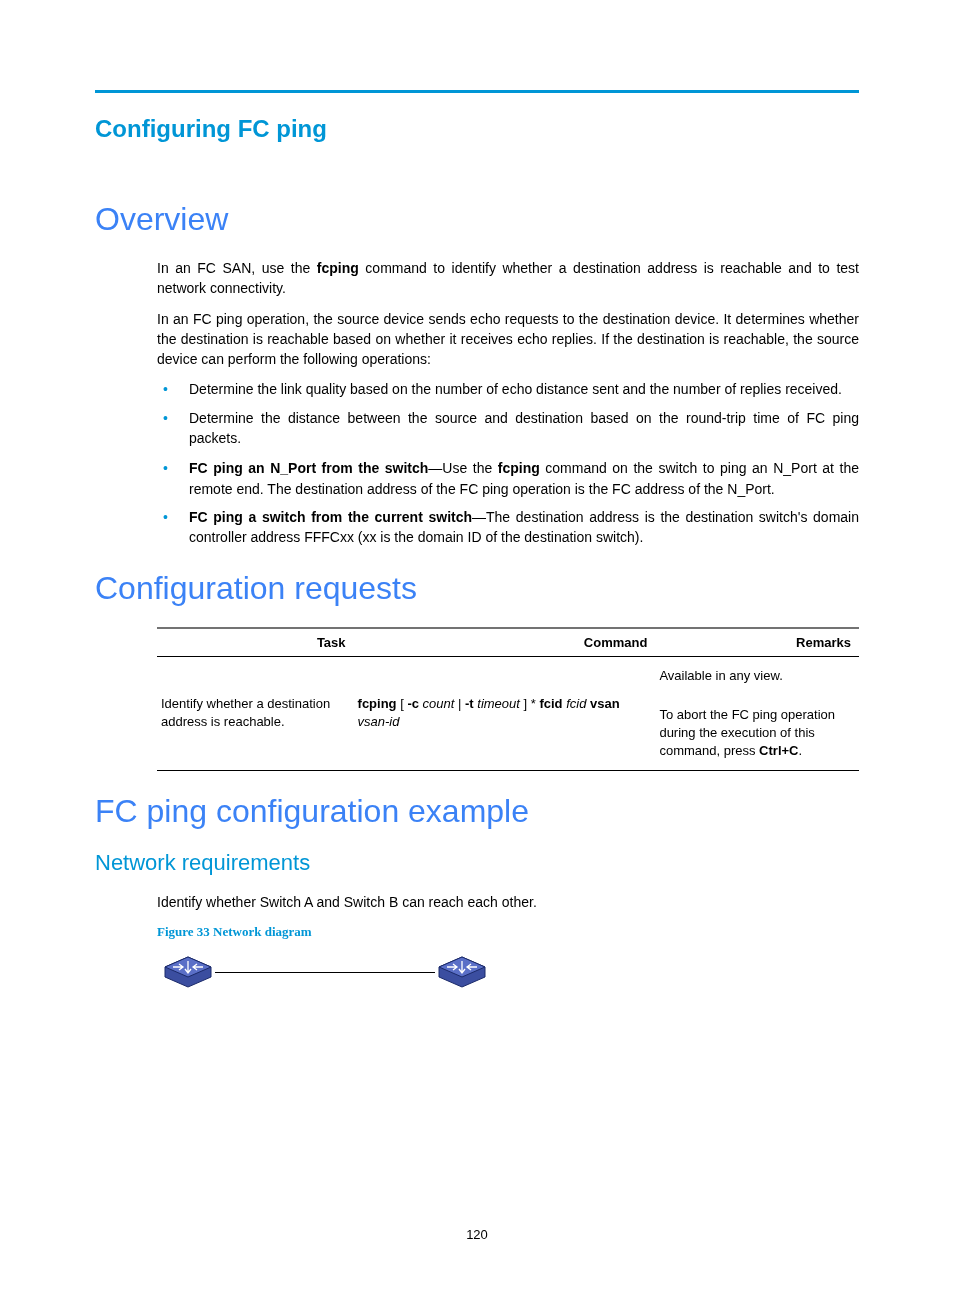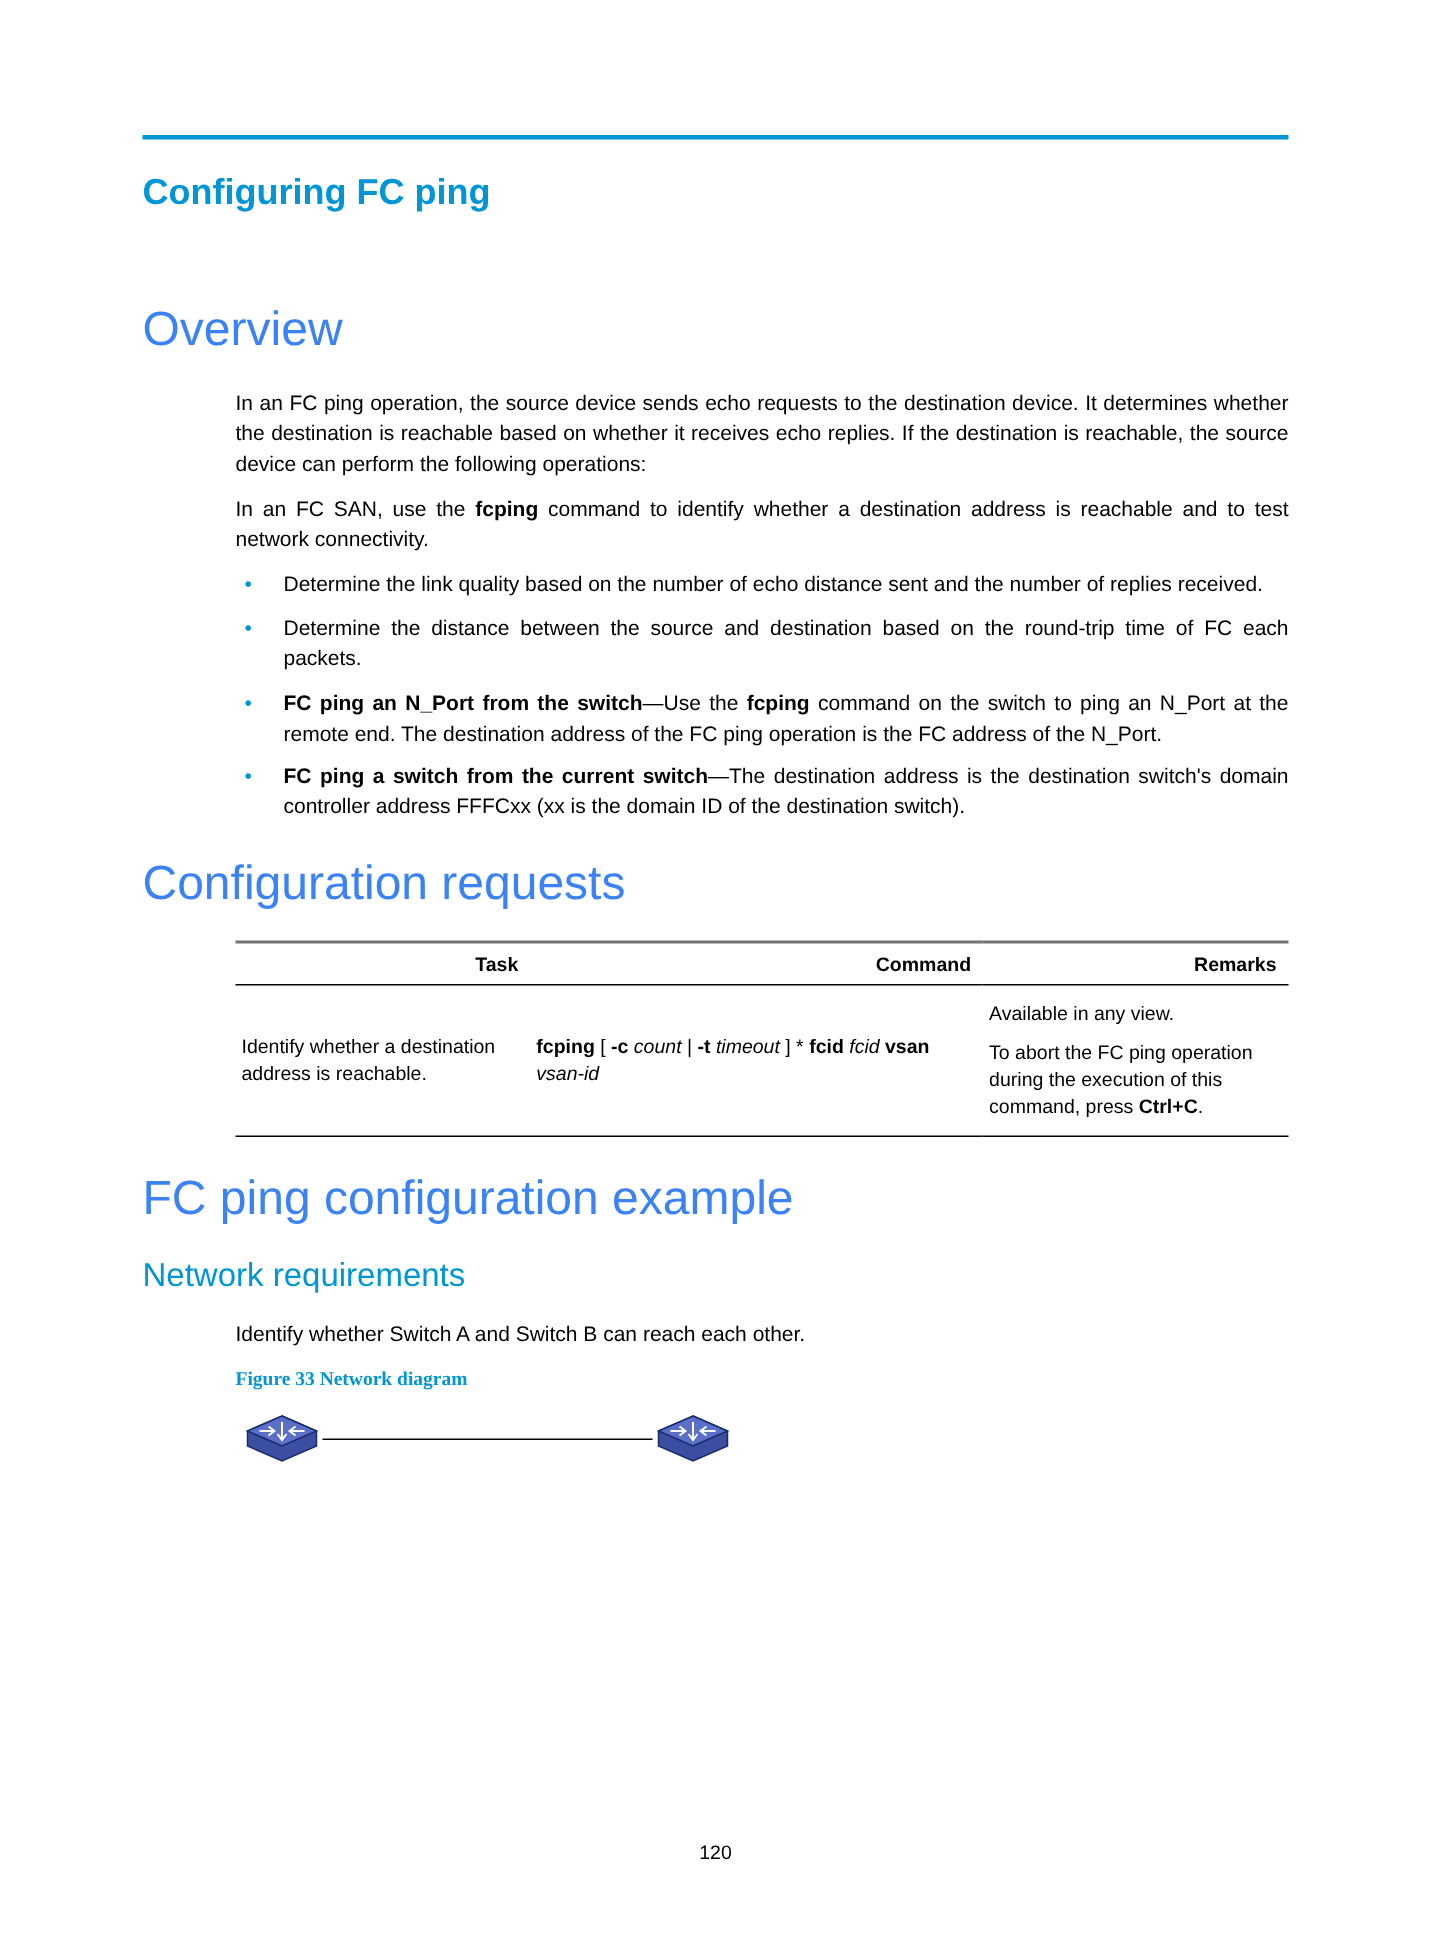--- a/index.html
+++ b/index.html
@@ -115,40 +115,40 @@
     background: #000;
   }
   .page-num {
     position: absolute;
     bottom: 54px;
     left: 0; right: 0;
     text-align: center;
     font-size: 13px;
   }
   .remark-block { }
-  .remark-block div:first-child { margin-bottom: 8px; }
+  .remark-block div:first-child { margin-bottom: 21px; }
   .section-gap { margin-bottom: 22px; }
 </style>
 </head>
 <body>
 
 <div class="top-rule"></div>
 
 <h1>Configuring FC ping</h1>
 
 <h2>Overview</h2>
 
 <div class="body-block section-gap">
-  <p>In an FC ping operation, the source device sends echo requests to the destination device. It determines whether the destination is reachable based on whether it receives echo replies. If the destination is reachable, the source device can perform the following operations:</p>
   <p>
     <span>In an FC SAN, use the </span><span class="b">fcping</span><span> command to identify whether a destination address is reachable and to test network connectivity.</span>
   </p>
+  <p>In an FC ping operation, the source device sends echo requests to the destination device. It determines whether the destination is reachable based on whether it receives echo replies. If the destination is reachable, the source device can perform the following operations:</p>
   <ul>
     <li>Determine the link quality based on the number of echo distance sent and the number of replies received.</li>
-    <li>Determine the distance between the source and destination based on the round-trip time of FC each packets.</li>
+    <li>Determine the distance between the source and destination based on the round-trip time of FC ping packets.</li>
   </ul>
   <ul>
     <li>
       <span class="b">FC ping an N_Port from the switch</span><span>—Use the </span><span class="b">fcping</span><span> command on the switch to ping an N_Port at the remote end. The destination address of the FC ping operation is the FC address of the N_Port.</span>
     </li>
     <li>
       <span class="b">FC ping a switch from the current switch</span><span>—The destination address is the destination switch's domain controller address FFFCxx (xx is the domain ID of the destination switch).</span>
     </li>
   </ul>
 </div>

